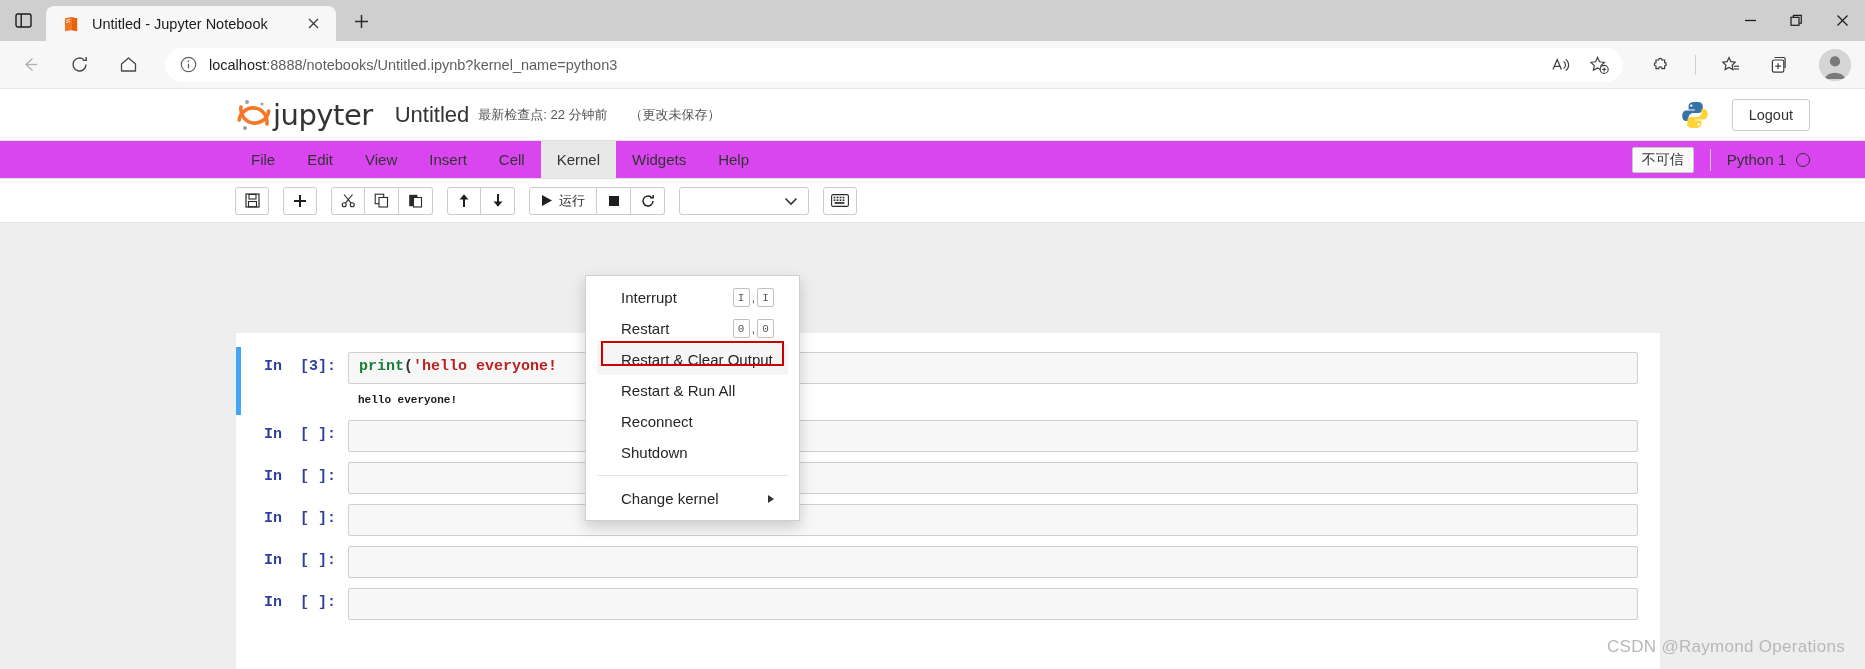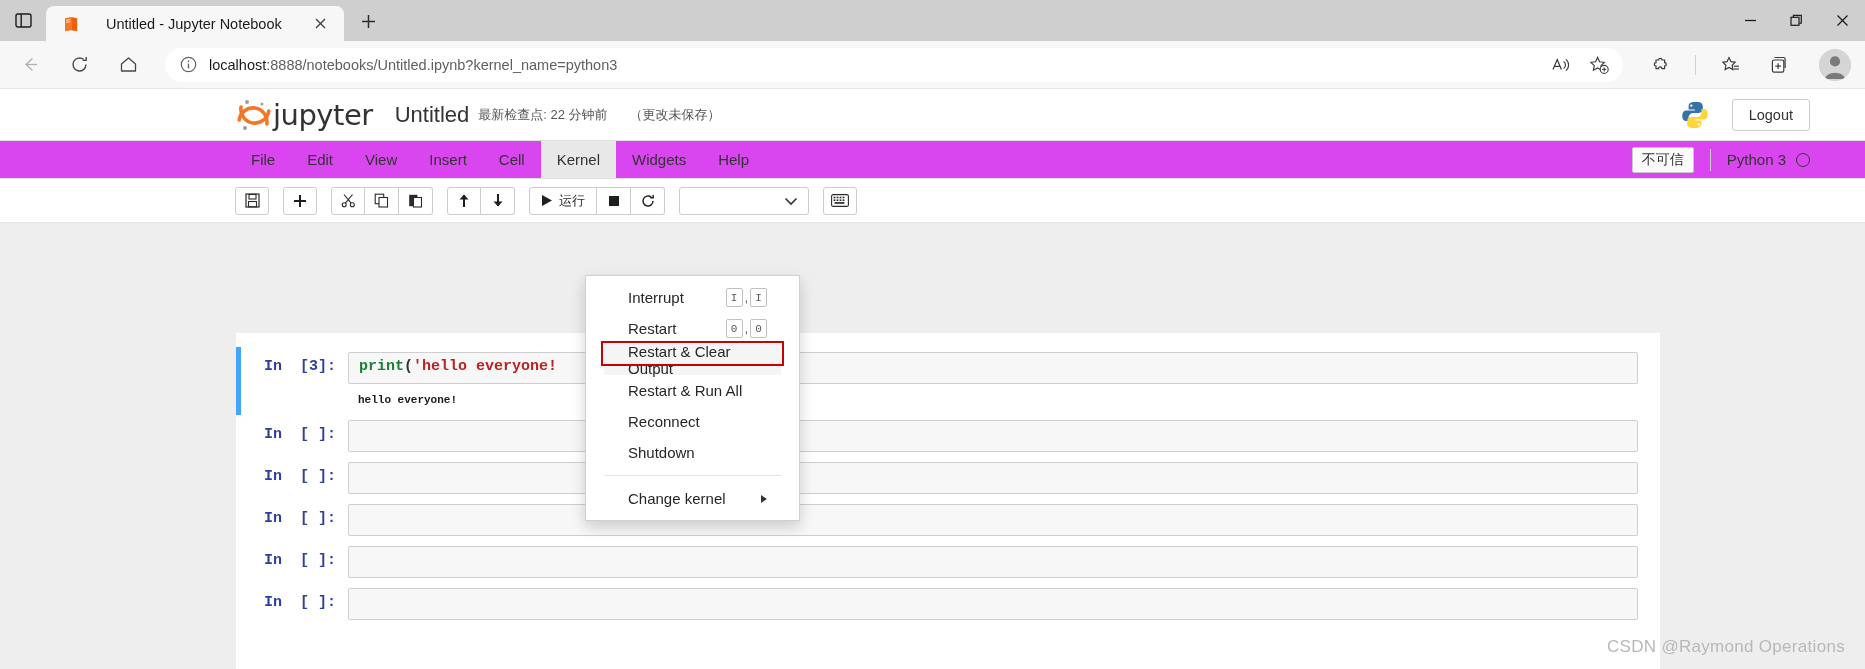--- a/index.html
+++ b/index.html
@@ -22,21 +22,21 @@
     width: 46px; height: 41px;
     display: flex; align-items: center; justify-content: center;
   }
   .tab {
     height: 35px;
     min-width: 290px;
     background: #f7f7f7;
     border-radius: 8px 8px 0 0;
     display: flex; align-items: center;
     padding: 0 10px 0 16px;
-    gap: 26px;
+    gap: 12px;
     position: relative;
   }
   .tab-favicon { width: 18px; height: 18px; flex: 0 0 18px; }
   .tab-title {
     font-size: 14.5px; color: #1b1b1b;
     white-space: nowrap; overflow: hidden; text-overflow: ellipsis;
     flex: 1;
   }
   .tab-close {
     width: 26px; height: 26px; border-radius: 4px;
@@ -191,21 +191,21 @@
   }
 
   
   .kernel-menu {
     position: absolute;
     left: 585px; top: 186px;
     width: 215px;
     background: #ffffff;
     border: 1px solid #cfcfcf;
     box-shadow: 0 6px 14px rgba(0,0,0,0.18);
-    padding: 6px 18px;
+    padding: 6px 11px;
     z-index: 50;
   }
   .km-item {
     display: flex; align-items: center;
     height: 31px;
     padding: 0 14px 0 24px;
     font-size: 15px; color: #262626;
     position: relative;
   }
   .km-item.highlight { background: #f5f5f5; }
@@ -499,21 +499,21 @@
     <span class="menu-item">Edit</span>
     <span class="menu-item">View</span>
     <span class="menu-item">Insert</span>
     <span class="menu-item">Cell</span>
     <span class="menu-item active">Kernel</span>
     <span class="menu-item">Widgets</span>
     <span class="menu-item">Help</span>
     <span class="menubar-right">
       <span class="trust-badge">不可信</span>
       <span class="mb-divider"></span>
-      <span class="kernel-name">Python 3</span>
+      <span class="kernel-name">Python 1</span>
       <span class="kernel-circle"></span>
     </span>
   </div>
 
   <div class="jp-toolbar">
     <span class="tb-group">
       <span class="tb-btn">
         <span>
           <svg width="15" height="15" viewBox="0 0 15 15">
             <rect x="1" y="1" width="13" height="13" fill="none" stroke="#2b2b2b" stroke-width="1.2"></rect>

